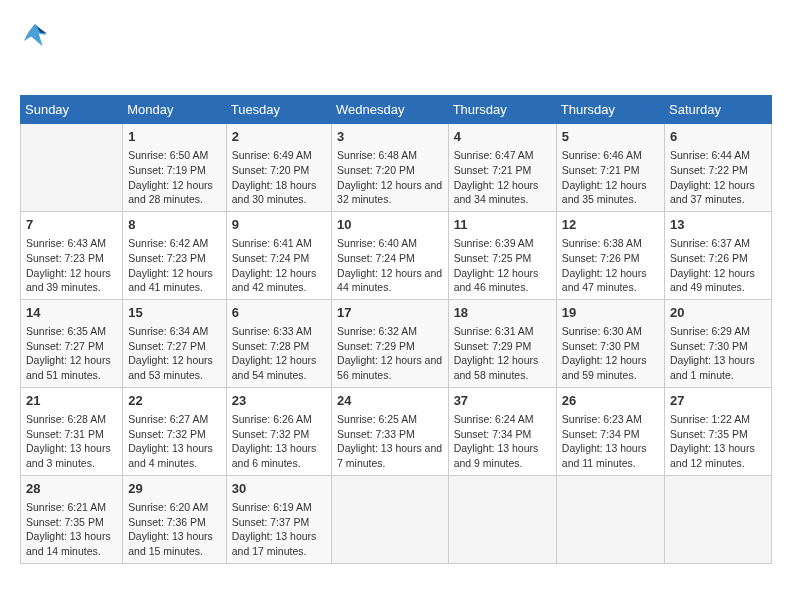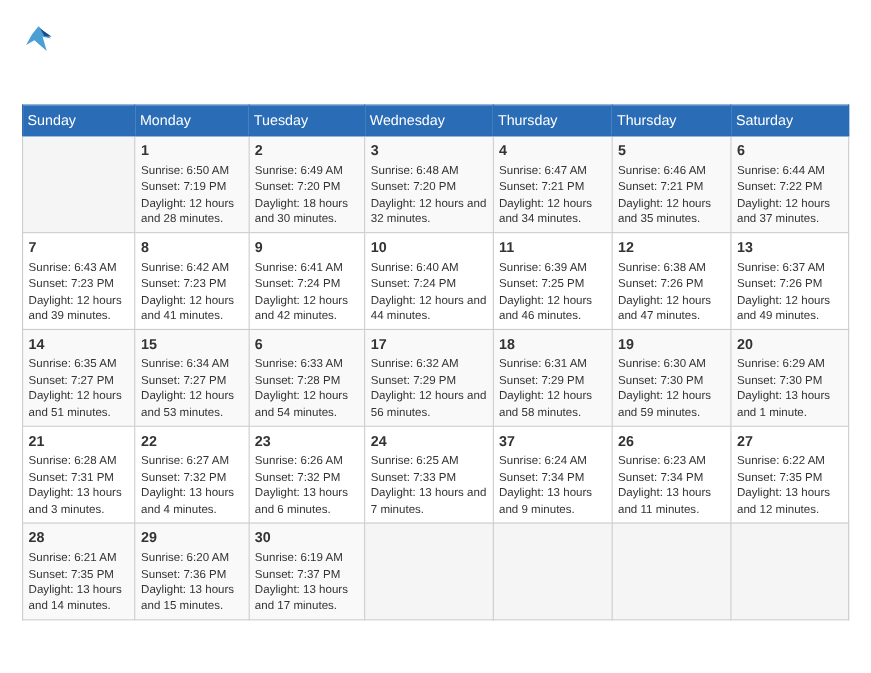--- a/index.html
+++ b/index.html
@@ -149,21 +149,21 @@
         <td><span class="day-number">19</span><span>Sunrise: 6:30 AM</span><br><span>Sunset: 7:30 PM</span><br><span>Daylight: 12 hours and 59 minutes.</span></td>
         <td><span class="day-number">20</span><span>Sunrise: 6:29 AM</span><br><span>Sunset: 7:30 PM</span><br><span>Daylight: 13 hours and 1 minute.</span></td>
       </tr>
       <tr>
         <td><span class="day-number">21</span><span>Sunrise: 6:28 AM</span><br><span>Sunset: 7:31 PM</span><br><span>Daylight: 13 hours and 3 minutes.</span></td>
         <td><span class="day-number">22</span><span>Sunrise: 6:27 AM</span><br><span>Sunset: 7:32 PM</span><br><span>Daylight: 13 hours and 4 minutes.</span></td>
         <td><span class="day-number">23</span><span>Sunrise: 6:26 AM</span><br><span>Sunset: 7:32 PM</span><br><span>Daylight: 13 hours and 6 minutes.</span></td>
         <td><span class="day-number">24</span><span>Sunrise: 6:25 AM</span><br><span>Sunset: 7:33 PM</span><br><span>Daylight: 13 hours and 7 minutes.</span></td>
         <td><span class="day-number">37</span><span>Sunrise: 6:24 AM</span><br><span>Sunset: 7:34 PM</span><br><span>Daylight: 13 hours and 9 minutes.</span></td>
         <td><span class="day-number">26</span><span>Sunrise: 6:23 AM</span><br><span>Sunset: 7:34 PM</span><br><span>Daylight: 13 hours and 11 minutes.</span></td>
-        <td><span class="day-number">27</span><span>Sunrise: 6:22 AM</span><br><span>Sunset: 7:35 PM</span><br><span>Daylight: 13 hours and 12 minutes.</span></td>
+        <td><span class="day-number">27</span><span>Sunrise: 1:22 AM</span><br><span>Sunset: 7:35 PM</span><br><span>Daylight: 13 hours and 12 minutes.</span></td>
       </tr>
       <tr>
         <td><span class="day-number">28</span><span>Sunrise: 6:21 AM</span><br><span>Sunset: 7:35 PM</span><br><span>Daylight: 13 hours and 14 minutes.</span></td>
         <td><span class="day-number">29</span><span>Sunrise: 6:20 AM</span><br><span>Sunset: 7:36 PM</span><br><span>Daylight: 13 hours and 15 minutes.</span></td>
         <td><span class="day-number">30</span><span>Sunrise: 6:19 AM</span><br><span>Sunset: 7:37 PM</span><br><span>Daylight: 13 hours and 17 minutes.</span></td>
         <td class="empty-cell"></td>
         <td class="empty-cell"></td>
         <td class="empty-cell"></td>
         <td class="empty-cell"></td>
       </tr>

